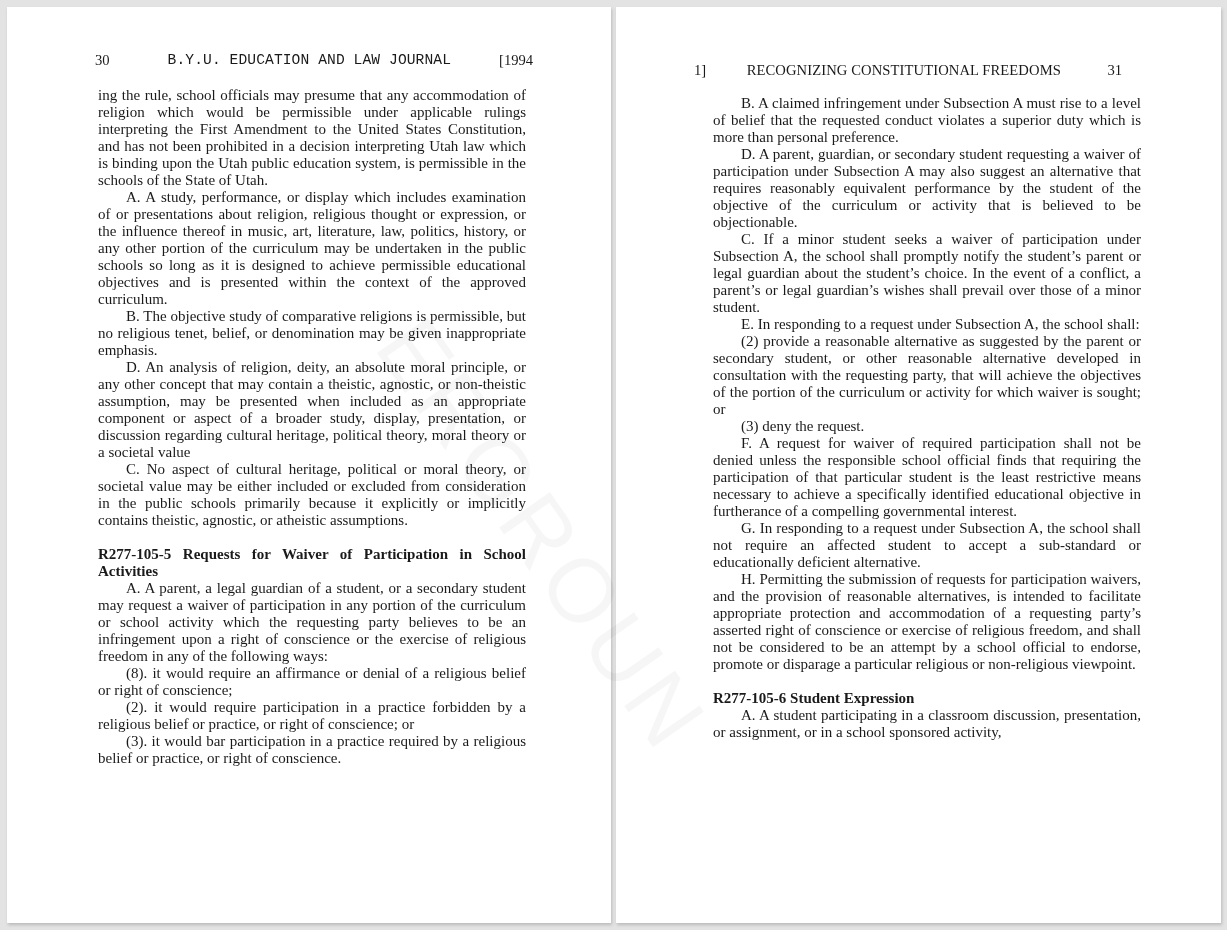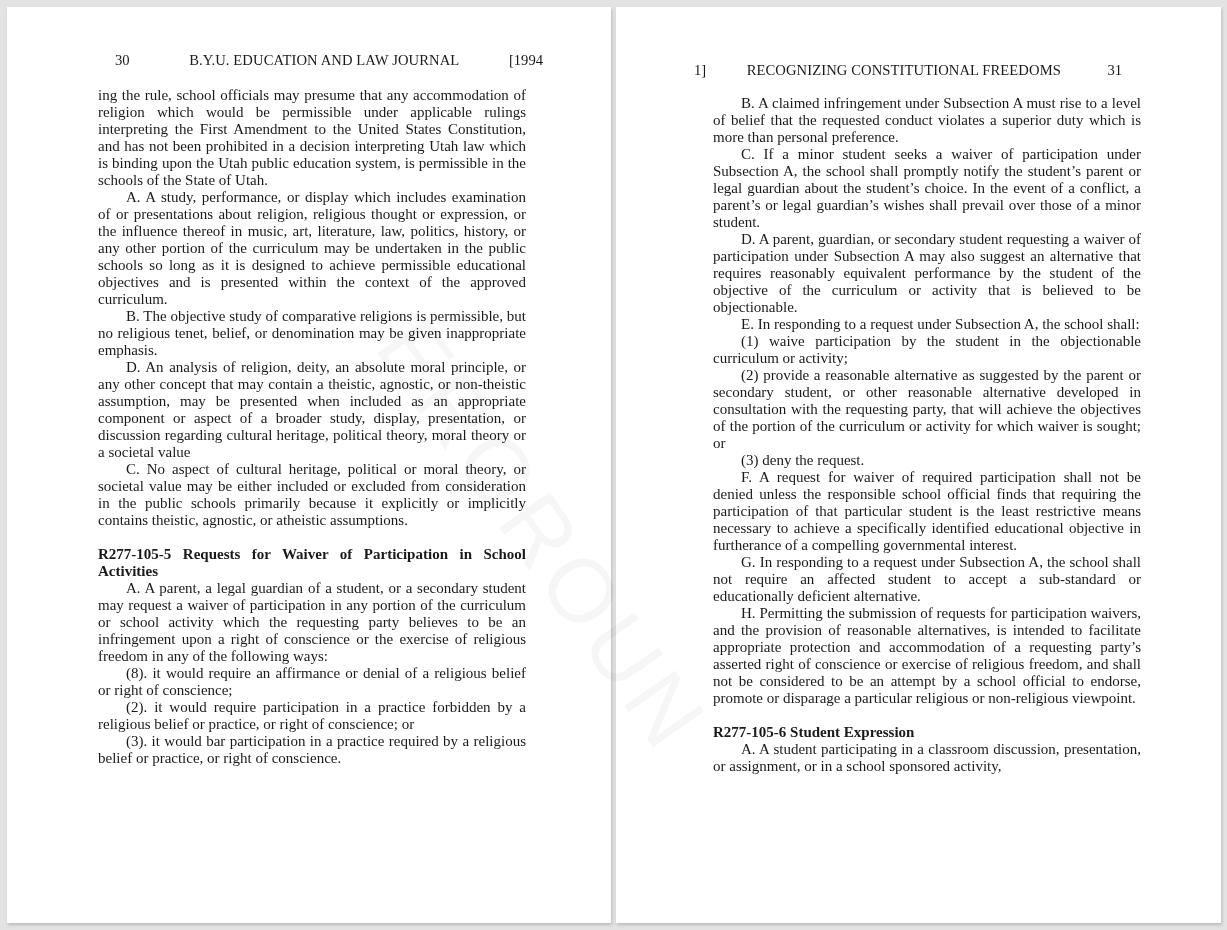--- a/index.html
+++ b/index.html
@@ -23,24 +23,24 @@
     font-size: 15px; line-height: 17px;
     text-align: justify; hyphens: none;
   }
   #page-left .column { left: 91px; top: 80px; }
   #page-right .column { left: 64px; top: 88px; margin-left: 33px; }
 
   .running-head {
     position: absolute; width: 428px; font-size: 14.6px; line-height: 17px;
     display: flex; justify-content: space-between; white-space: nowrap;
   }
-  #page-left .running-head { left: 108px; top: 45px; gap: 48px; }
+  #page-left .running-head { left: 88px; top: 45px; gap: 48px; }
   #page-right .running-head { left: 78px; top: 55px; }
   .running-head .title { flex: 1; text-align: center; letter-spacing: 0.1px; }
-  #page-left .running-head .title { padding-left: 10px; }
+  #page-left .running-head .title { padding-left: 10px; font-family: Liberation Mono, monospace; }
   #page-right .running-head .title { padding-right: 6px; }
 
   p { margin: 0; }
   .indent { text-indent: 28px; }
   .heading { font-weight: bold; margin-top: 17px; }
   .heading + p { margin-top: 0; }
   .first-para { text-indent: 0; }
 
   .watermark {
     position: absolute; left: 440px; top: 300px;
@@ -75,24 +75,23 @@
 </div>
 
 <div class="page" id="page-right">
   <div class="running-head">
     <span>1]</span>
     <span class="title">RECOGNIZING CONSTITUTIONAL FREEDOMS</span>
     <span>31</span>
   </div>
   <div class="column">
       <p class="indent">B. A claimed infringement under Subsection A must rise to a level of belief that the requested conduct violates a superior duty which is more than personal preference.</p>
+      <p class="indent">D. A parent, guardian, or secondary student requesting a waiver of participation under Subsection A may also suggest an alternative that requires reasonably equivalent performance by the student of the objective of the curriculum or activity that is believed to be objectionable.</p>
       <p class="indent">C. If a minor student seeks a waiver of participation under Subsection A, the school shall promptly notify the student’s parent or legal guardian about the student’s choice. In the event of a conflict, a parent’s or legal guardian’s wishes shall prevail over those of a minor student.</p>
-      <p class="indent">D. A parent, guardian, or secondary student requesting a waiver of participation under Subsection A may also suggest an alternative that requires reasonably equivalent performance by the student of the objective of the curriculum or activity that is believed to be objectionable.</p>
       <p class="indent">E. In responding to a request under Subsection A, the school shall:</p>
-      <p class="indent">(1) waive participation by the student in the objectionable curriculum or activity;</p>
       <p class="indent">(2) provide a reasonable alternative as suggested by the parent or secondary student, or other reasonable alternative developed in consultation with the requesting party, that will achieve the objectives of the portion of the curriculum or activity for which waiver is sought; or</p>
       <p class="indent">(3) deny the request.</p>
       <p class="indent">F. A request for waiver of required participation shall not be denied unless the responsible school official finds that requiring the participation of that particular student is the least restrictive means necessary to achieve a specifically identified educational objective in furtherance of a compelling governmental interest.</p>
       <p class="indent">G. In responding to a request under Subsection A, the school shall not require an affected student to accept a sub-standard or educationally deficient alternative.</p>
       <p class="indent">H. Permitting the submission of requests for participation waivers, and the provision of reasonable alternatives, is intended to facilitate appropriate protection and accommodation of a requesting party’s asserted right of conscience or exercise of religious freedom, and shall not be considered to be an attempt by a school official to endorse, promote or disparage a particular religious or non-religious viewpoint.</p>
       <p class="heading">R277-105-6 Student Expression</p>
       <p class="indent">A. A student participating in a classroom discussion, presentation, or assignment, or in a school sponsored activity,</p>
     </div>
 </div>
 

